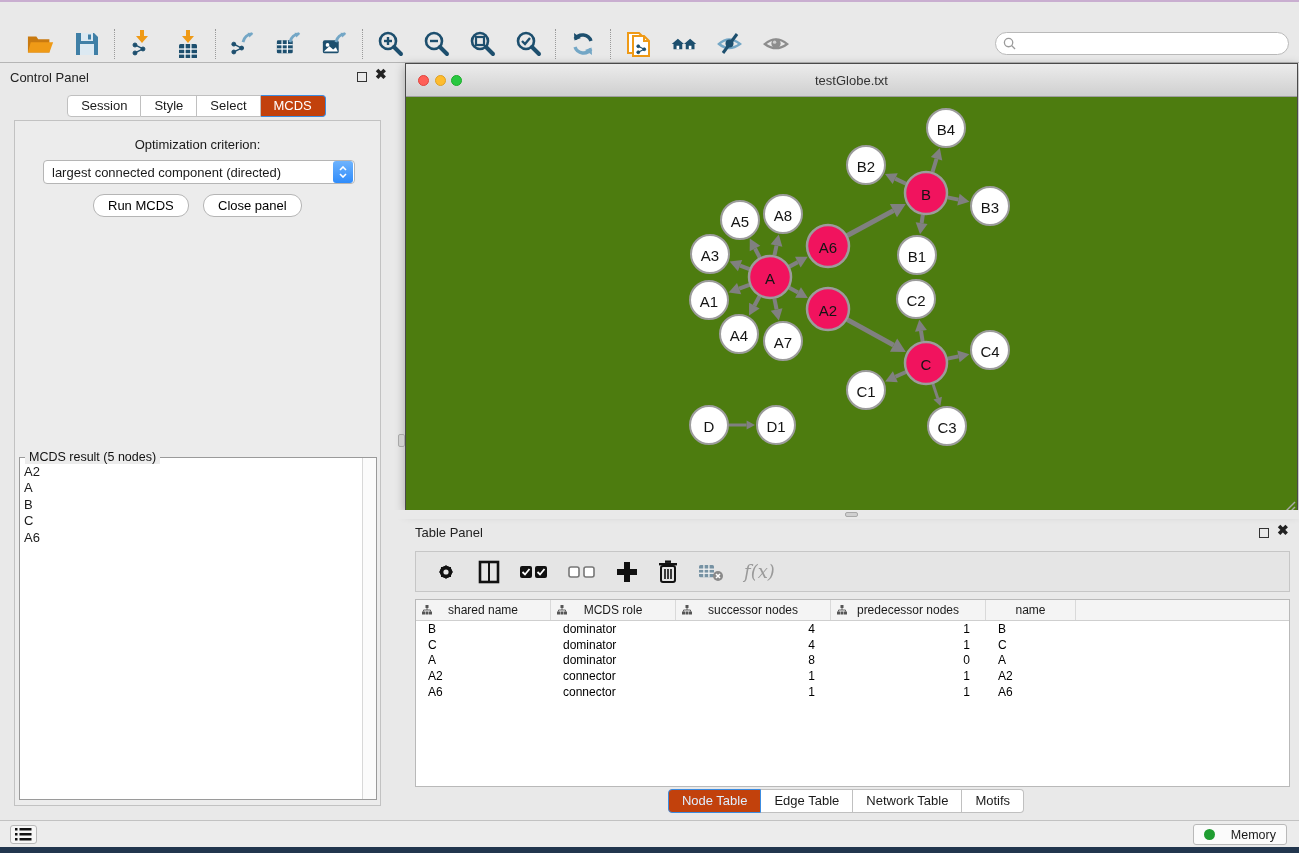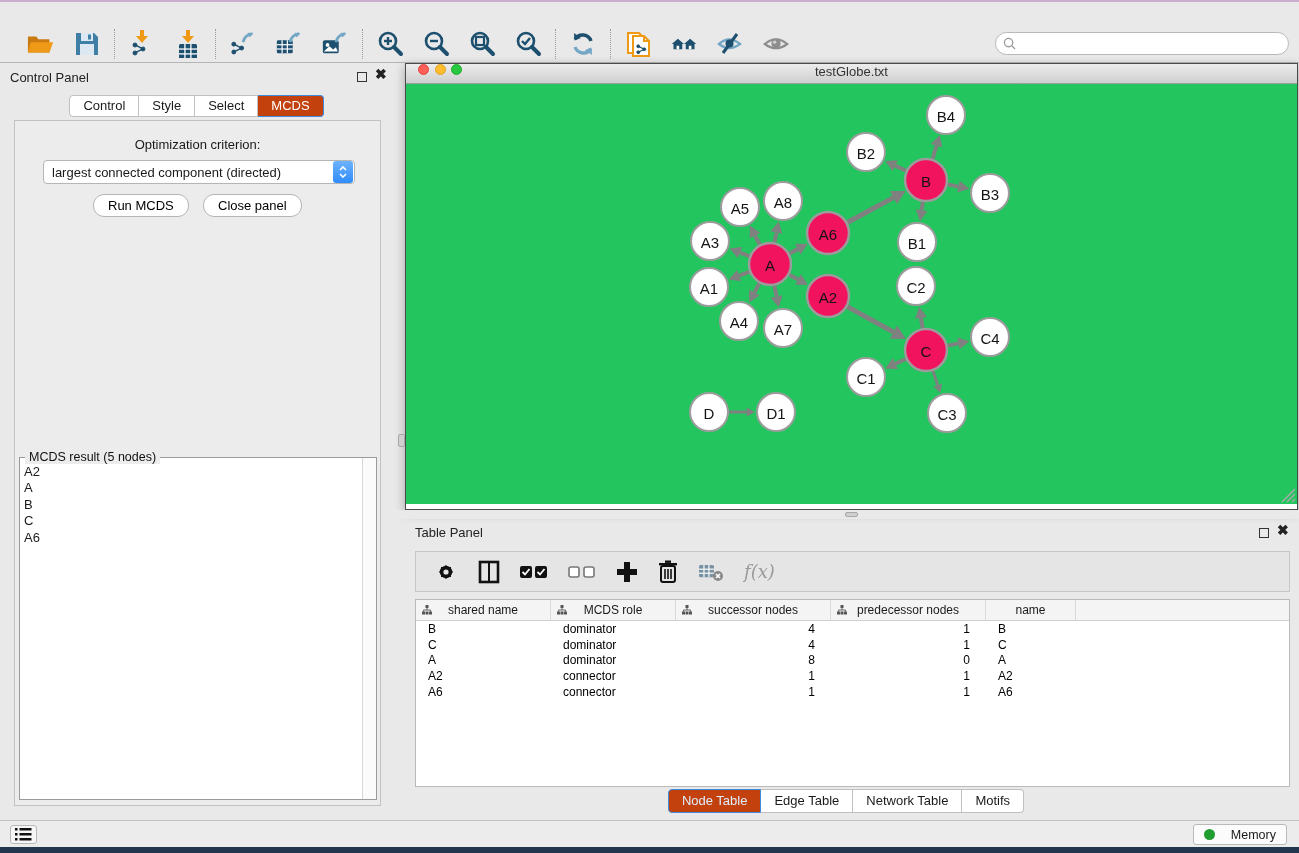--- a/index.html
+++ b/index.html
@@ -69,25 +69,25 @@
   #result-label { position:absolute; top:-8px; left:5px; background:#ececec;
     padding:0 4px; font-size:12.5px; color:#111; }
   #result-list { position:absolute; left:0; top:1px; right:14px; bottom:0;
     padding:5px 0 0 4px; font-size:13px; line-height:16.4px; overflow:hidden; }
   #result-scroll { position:absolute; top:0; right:0; width:14px; bottom:0;
     border-left:1px solid #d8d8d8; background:#fbfbfb; }
 
   
   #net-window { left:405px; top:63px; width:893px; height:447px;
     background:#fff; border:1px solid #4a4a4a; box-shadow:0 3px 10px rgba(0,0,0,.3); }
-  #net-titlebar { height:20px; background:linear-gradient(#ececec,#cfcfcf);
-    border-bottom:1px solid #9e9e9e; display:flex; align-items:flex-start; position:relative;text-decoration:underline; }
+  #net-titlebar { height:33px; background:linear-gradient(#ececec,#cfcfcf);
+    border-bottom:1px solid #9e9e9e; display:flex; align-items:center; position:relative;text-decoration:underline; }
   #net-titlebar .light { width:11px; height:11px; }
   #net-title { position:absolute; left:0; right:0; text-align:center; font-size:13px; color:#333; }
-  #graph-canvas { position:relative; width:891px; height:420px; background:#22c55e; }
+  #graph-canvas { position:relative; width:891px; height:420px; background:#4d7c0f; }
   #v-split-thumb { left:398px; top:434px; width:7px; height:13px; background:#cfcfcf;
     border:1px solid #a8a8a8; border-radius:2px; }
   #h-splitter { left:393px; top:510px; width:906px; height:9px; background:#e9e9e9; }
   #h-split-thumb { position:absolute; left:452px; top:2px; width:13px; height:5px;
     background:#cfcfcf; border:1px solid #a8a8a8; border-radius:2px; }
 
   
   #tp-title { left:415px; top:525px; font-size:13px; color:#222; }
   #tp-float { left:1259px; top:528px; } #tp-close { left:1277px; top:525px; }
   #table-toolbar { left:415px; top:551px; width:875px; height:41px; background:#e5e5e5;
@@ -321,21 +321,21 @@
       <input id="search-input" placeholder="" style="">
     </div>
   </div>
 
   <div id="cp-title" class="abs">Control Panel</div>
   <span id="cp-float" class="abs panel-float-icon"></span>
   <span id="cp-close" class="abs panel-close-icon">✖</span>
 
   <div id="cp-tabs" class="abs">
       <div class="tab-row">
-        <div class="tab">Control</div>
+        <div class="tab">Session</div>
         <div class="tab">Style</div>
         <div class="tab">Select</div>
         <div class="tab active">MCDS</div>
       </div>
     </div>
 
   <div id="cp-panel" class="abs">
     <div id="opt-label">Optimization criterion:</div>
 
     <div id="criterion-select">

